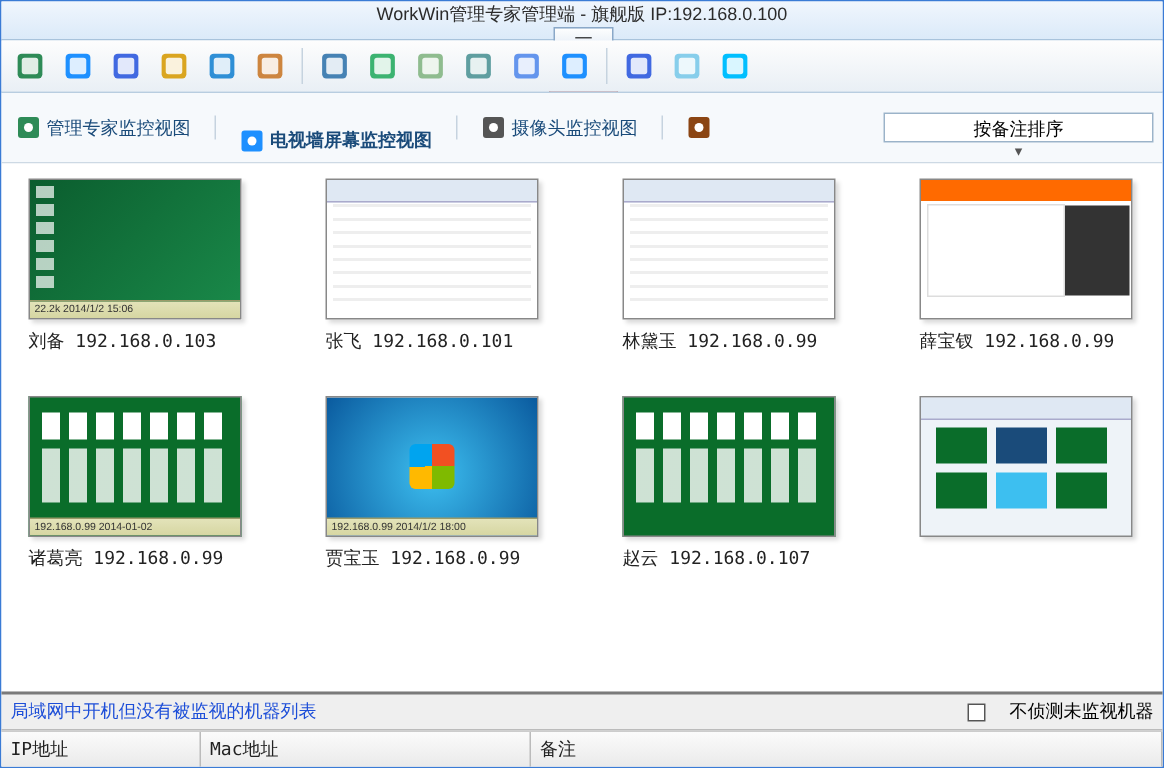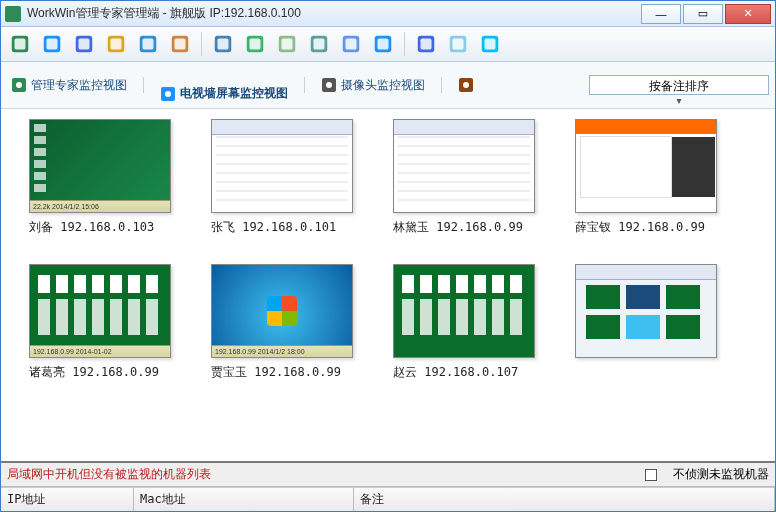--- a/index.html
+++ b/index.html
@@ -1,33 +1,33 @@
 <!DOCTYPE html>
 <html><head>
 <meta charset="utf-8">
 <style>
 * { box-sizing: border-box; margin: 0; padding: 0; }
 body { font-family: "Microsoft YaHei", SimSun, Arial, sans-serif; font-size: 12px; background: #fff; width: 776px; height: 512px; overflow: hidden; }
 .window { width: 776px; height: 512px; border: 1px solid #3a7bd5; display: flex; flex-direction: column; }
-.titlebar { background: linear-gradient(#f0f6fd,#dbeaf9); border-bottom: 1px solid #a8c3dc; height: 26px; display:flex; align-items:center; padding:0 4px; }
+.titlebar { background: linear-gradient(#f0f6fd,#dbeaf9); border-bottom: 1px solid #a8c3dc; height: 26px; display:flex; align-items:center; padding:0 4px;flex-direction:column; }
 .titlebar .app-icon { width:16px; height:16px; background:#2e8b57; border-radius:2px; margin-right:6px; }
 .titlebar .title { flex:1; color:#2b2b2b; font-size:12px; }
 .titlebar .winbtn { width:40px; height:20px; margin-left:2px; border:1px solid #8aa8c8; display:flex; align-items:center; justify-content:center; font-size:11px; background:linear-gradient(#fdfefe,#e6eef7); cursor:pointer; }
 .titlebar .winbtn.close { background:linear-gradient(#e97c73,#d9534f); border-color:#b13c35; color:#fff; width:46px; }
 .toolbar { background:linear-gradient(#fdfdfd,#e9eff5); border-bottom:1px solid #b8cde0; padding:4px 6px; display:flex; gap:6px; align-items:center; }
 .tool-icon { width:26px; height:26px; border-radius:4px; display:flex; align-items:center; justify-content:center; cursor:pointer; }
 .tool-icon svg { width:22px; height:22px; }
 .tabbar { background:#f6f9fc; border-bottom:1px solid #cdd9e4; padding:4px 6px; display:flex; align-items:center; gap:10px; }
 .tabbar .tab { display:flex; align-items:center; gap:4px; cursor:pointer; padding:2px 4px; color:#1a4b7a;text-align:center; }
 .tabbar .tab.active { font-weight:bold;margin-top:17px; }
 .tabbar .tab .ticon { width:16px; height:16px; }
 .sort-select { margin-left:auto; border:1px solid #9bb3c9; background:#fff; padding:2px 4px; width:180px; height:20px; display:flex; align-items:center; justify-content:space-between; cursor:pointer;flex-direction:column; }
 .sort-select .arrow { font-size:10px; color:#555; }
 .content { flex:1; background:#fff; overflow:auto; padding:10px 18px; }
-.grid { display:flex; flex-wrap:wrap; gap:28px 40px;margin-left:10px; }
+.grid { display:flex; flex-wrap:wrap; gap:28px 56px; }
 .thumb { width:142px; }
 .thumb .screen { width:142px; height:94px; border:1px solid #888; background:#0a6; position:relative; overflow:hidden; box-shadow:2px 2px 3px rgba(0,0,0,0.15); cursor:pointer;}
 .thumb .caption { margin-top:6px; font-size:12px; color:#222; font-family: SimSun, monospace; white-space:nowrap; }
 .screen.desktop { background: linear-gradient(135deg,#0b5d2e,#1a8a4a); }
 .screen.desktop::before { content:""; position:absolute; left:4px; top:4px; width:12px; height:70px; background:repeating-linear-gradient(to bottom,#fff 0 8px, transparent 8px 12px); opacity:.7; }
 .screen.browser { background:#fff; }
 .screen.browser::before { content:""; position:absolute; top:0;left:0;right:0;height:14px;background:#dfe8f3;border-bottom:1px solid #aac; }
 .screen.browser::after { content:""; position:absolute; top:16px;left:4px;right:4px;bottom:4px;background:repeating-linear-gradient(to bottom,#eee 0 2px,#fff 2px 9px); }
 .screen.taobao { background:#fff; }
 .screen.taobao::before { content:""; position:absolute; top:0;left:0;right:0;height:14px;background:#ff6a00; }
@@ -42,21 +42,21 @@
 .screen.browserthumbs::before { content:""; position:absolute; top:0;left:0;right:0;height:14px;background:#dfe8f3;border-bottom:1px solid #aac; }
 .screen.browserthumbs::after { content:""; position:absolute; top:20px; left:10px; right:10px; bottom:10px; background:
   linear-gradient(#0a6d2a,#0a6d2a) 0 0/34px 24px no-repeat,
   linear-gradient(#1a4b7a,#1a4b7a) 40px 0/34px 24px no-repeat,
   linear-gradient(#0a6d2a,#0a6d2a) 80px 0/34px 24px no-repeat,
   linear-gradient(#0a6d2a,#0a6d2a) 0 30px/34px 24px no-repeat,
   linear-gradient(#3dbff0,#3dbff0) 40px 30px/34px 24px no-repeat,
   linear-gradient(#0a6d2a,#0a6d2a) 80px 30px/34px 24px no-repeat; }
 .bottom-panel { border-top:2px solid #7a7a7a; background:#efefef; }
 .bottom-header { display:flex; align-items:center; padding:3px 6px; border-bottom:1px solid #bbb; font-family:SimSun, monospace;}
-.bottom-header .lbl { flex:1; color:#b91c1c; }
+.bottom-header .lbl { flex:1; color:#1d4ed8; }
 .bottom-header .chk { display:flex; align-items:center; gap:16px; cursor:pointer;font-family:Liberation Mono, monospace; }
 .bottom-header .chk .box { width:12px; height:12px; border:1px solid #555; background:#fff; }
 .bottom-table { display:flex; border-top:1px solid #ccc; }
 .bottom-table .col { border-right:1px solid #bbb; padding:3px 6px; background:linear-gradient(#fbfbfb,#eaeaea); font-family:SimSun, monospace; color:#222; }
 .bottom-table .col:nth-child(1){ width:133px;}
 .bottom-table .col:nth-child(2){ width:220px;}
 .bottom-table .col:nth-child(3){ flex:1;}
 </style>
 </head>
 <body>

